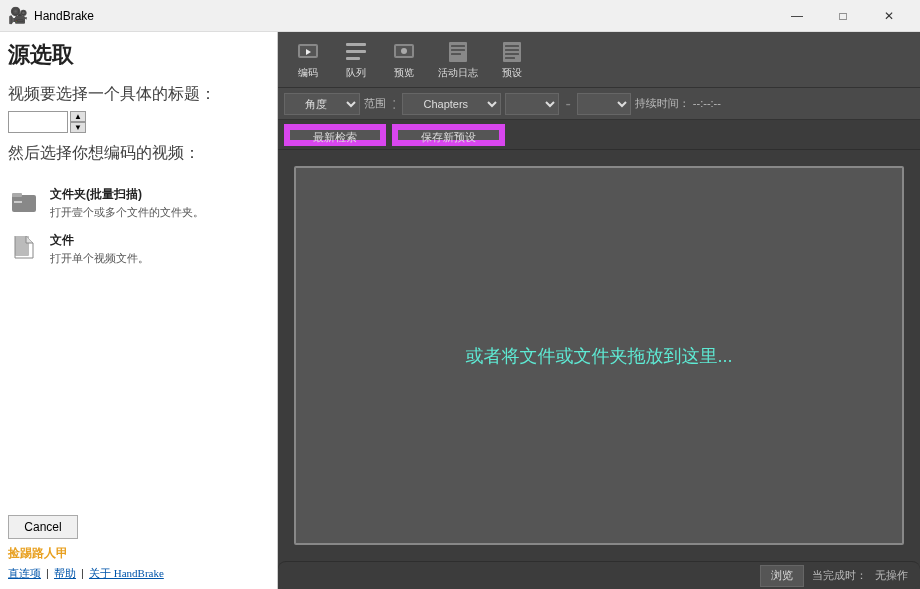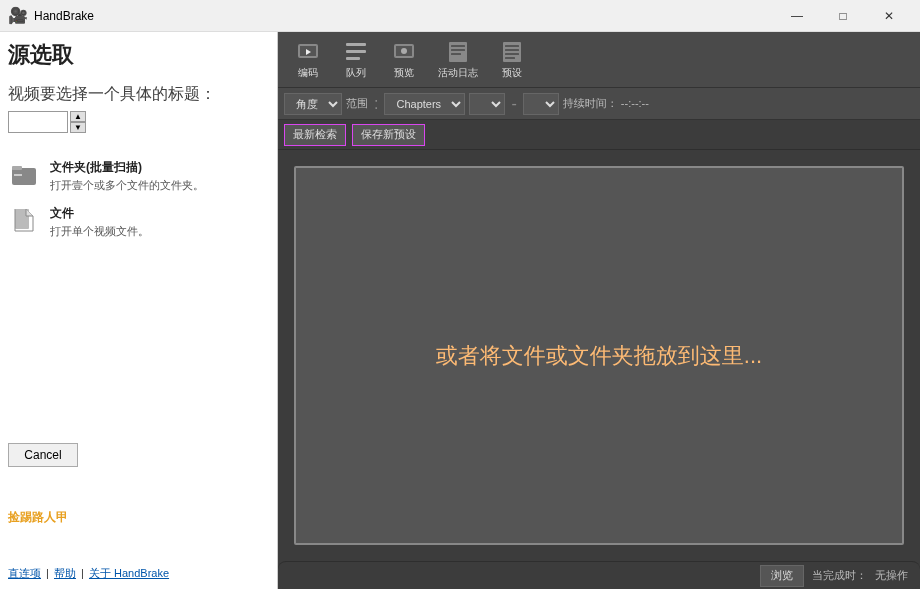--- a/index.html
+++ b/index.html
@@ -152,31 +152,31 @@
       font-size: 11px;
       color: #555;
     }
 
     
     .left-panel-footer {
       margin-top: auto;
       display: flex;
       flex-direction: column;
       align-items: flex-start;
-      gap: 36px;
     }
     .footer-links {
       font-size: 11px;
       color: #0055aa;
       margin-top: 4px;
     }
     .footer-links a {
       color: #0055aa;
       text-decoration: underline;
       cursor: pointer;
+      font-family: Liberation Serif, serif;
     }
     .footer-links span {
       color: #333;
       margin: 0 2px;
     }
     .footer-watermark {
       font-size: 12px;
       color: #e8a020;
       font-weight: bold;
       margin-bottom: 0;
@@ -239,21 +239,21 @@
       padding: 0 6px;
       gap: 4px;
       border-bottom: 1px solid #333;
     }
     .controls-bar select {
       height: 22px;
       background: #555;
       color: #ddd;
       border: 1px solid #666;
       font-size: 11px;
-      padding: 0 7px;
+      padding: 0 16px;
     }
     .controls-bar-label {
       font-size: 11px;
       color: #bbb;
     }
     .controls-bar-separator {
       color: #888;
       margin: 0 2px;
     }
 
@@ -262,42 +262,42 @@
       height: 30px;
       background: #3c3c3c;
       display: flex;
       align-items: center;
       padding: 0 6px;
       gap: 6px;
       border-bottom: 1px solid #2e2e2e;
     }
     .action-btn {
       height: 22px;
-      padding: 0 8px;
+      padding: 0 23px;
       background: #555;
-      border: 1px solid #d946ef;
+      border: 6px solid #d946ef;
       color: #ddd;
       font-size: 11px;
       cursor: pointer;
     }
 
     
     .drop-zone {
       flex: 1;
       display: flex;
       align-items: center;
       justify-content: center;
       margin: 16px;
       border: 2px solid #888;
       background: #555;
       border-radius: 2px;
     }
     .drop-zone-text {
-      font-size: 22px;
-      color: #fdba74;
+      font-size: 18px;
+      color: #5eead4;
       text-align: center;
     }
 
     
     .status-bar {
       height: 28px;
       background: #3c3c3c;
       display: flex;
       align-items: center;
       justify-content: flex-end;
@@ -344,20 +344,21 @@
 
     <div class="panel-subtitle">视频要选择一个具体的标题：</div>
     <div class="title-input-row">
       <input class="title-input" type="text" style="">
       <div class="spinner-btns">
         <div class="spinner-btn">▲</div>
         <div class="spinner-btn">▼</div>
       </div>
     </div>
 
+    <div class="panel-subtitle">然后选择你想编码的视频：</div>
 
     <div class="source-options">
 
       <div class="source-option">
         <div class="source-option-icon">
           <svg viewBox="0 0 28 28" fill="none">
             <rect x="2" y="7" width="24" height="17" rx="2" fill="#888"></rect>
             <rect x="2" y="5" width="10" height="4" rx="1" fill="#aaa"></rect>
             <rect x="4" y="13" width="8" height="2" fill="#ccc"></rect>
           </svg>

